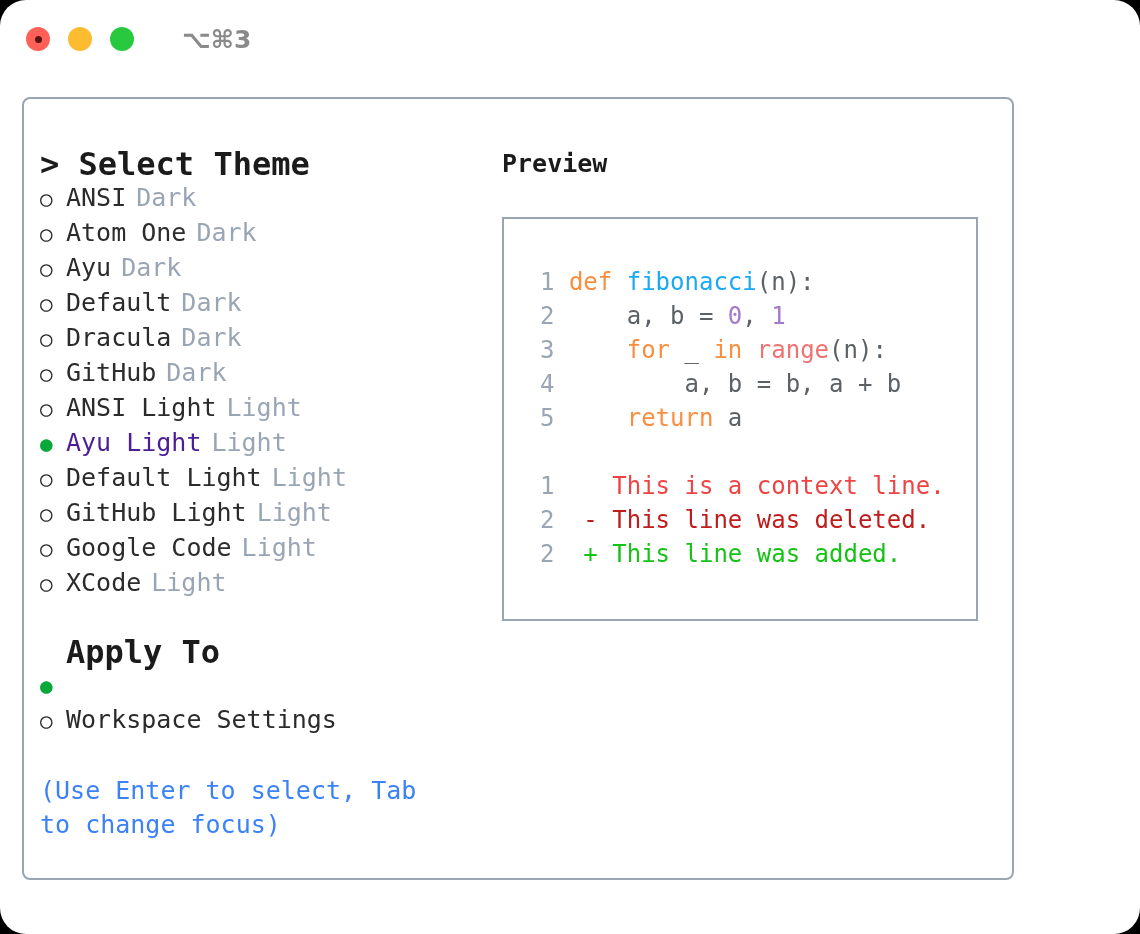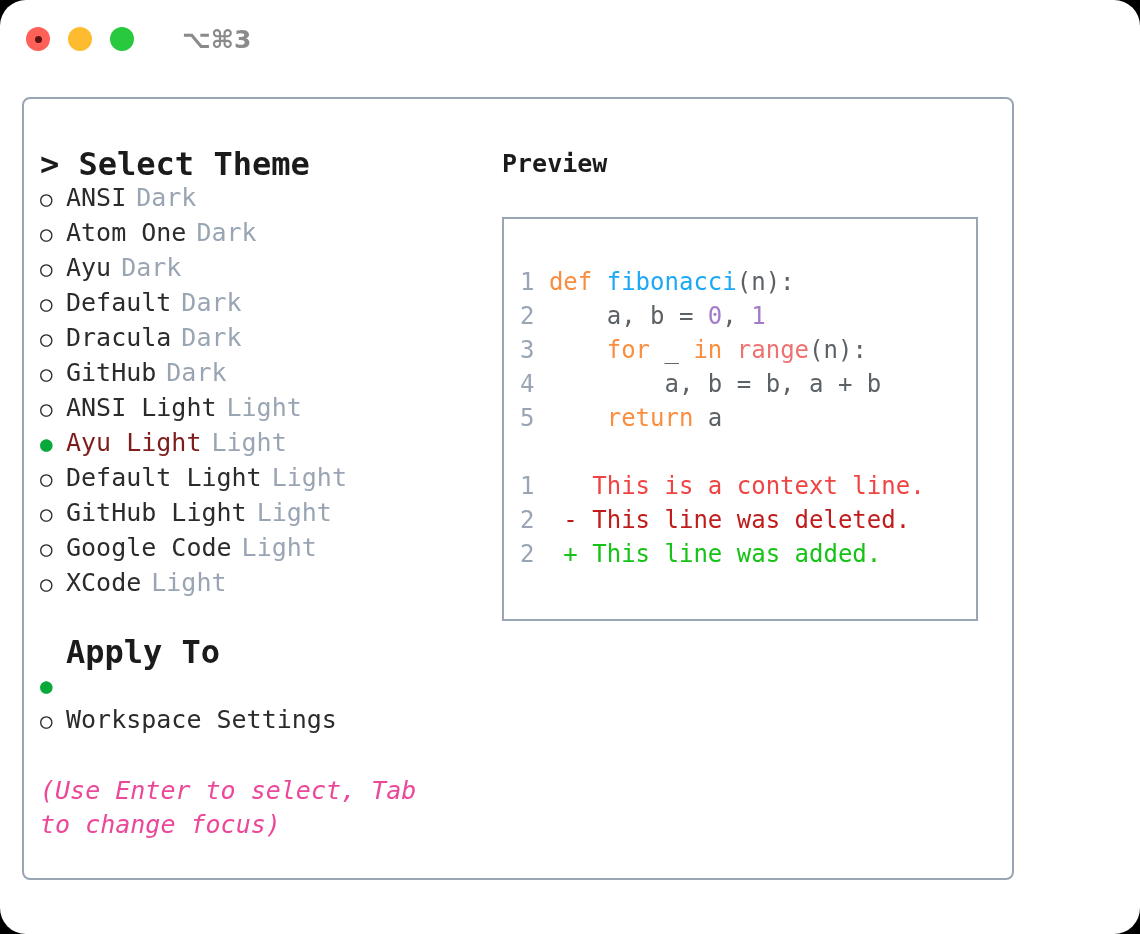--- a/index.html
+++ b/index.html
@@ -100,33 +100,32 @@
     white-space: pre;
   }
   .bullet {
     width: 26px;
     flex: 0 0 26px;
     color: #2b2b2b;
     font-size: 21px;
   }
   .opt-row.selected .bullet { color: #09a83a; }
   .opt-label { color: #2b2b2b; }
-  .opt-row.selected .opt-label { color: #7f1d1d; }
+  .opt-row.selected .opt-label { color: #4c1d95; }
   .opt-tag {
     color: #9aa5b4;
     margin-left: 10px;
   }
   .spacer-row { height: 34px; }
   #help-text {
     margin-top: 36px;
     font-size: 25px;
     line-height: 34px;
-    color: #ec4899;
+    color: #3b82f6;
     width: 400px;
-    font-style: italic;
   }
 
   
   #right-pane {
     position: absolute;
     left: 478px;
     top: 48px;
     width: 490px;
   }
   #preview-title {
@@ -142,20 +141,21 @@
     box-sizing: border-box;
     border: 2px solid #9aa5b4;
     background: #ffffff;
     padding: 46px 0 0 16px;
   }
   .code-line {
     font-size: 24px;
     line-height: 34px;
     white-space: pre;
     color: #5c6166;
+    margin-left: 20px;
   }
   .ln {
     color: #9aa5b4;
   }
   .kw   { color: #fa8d3e; }
   .fn   { color: #1ba9f5; }
   .num  { color: #a37acc; }
   .call { color: #f07171; }
   .plain{ color: #5c6166; }
   .diff-ctx { color: #ef4444; }

